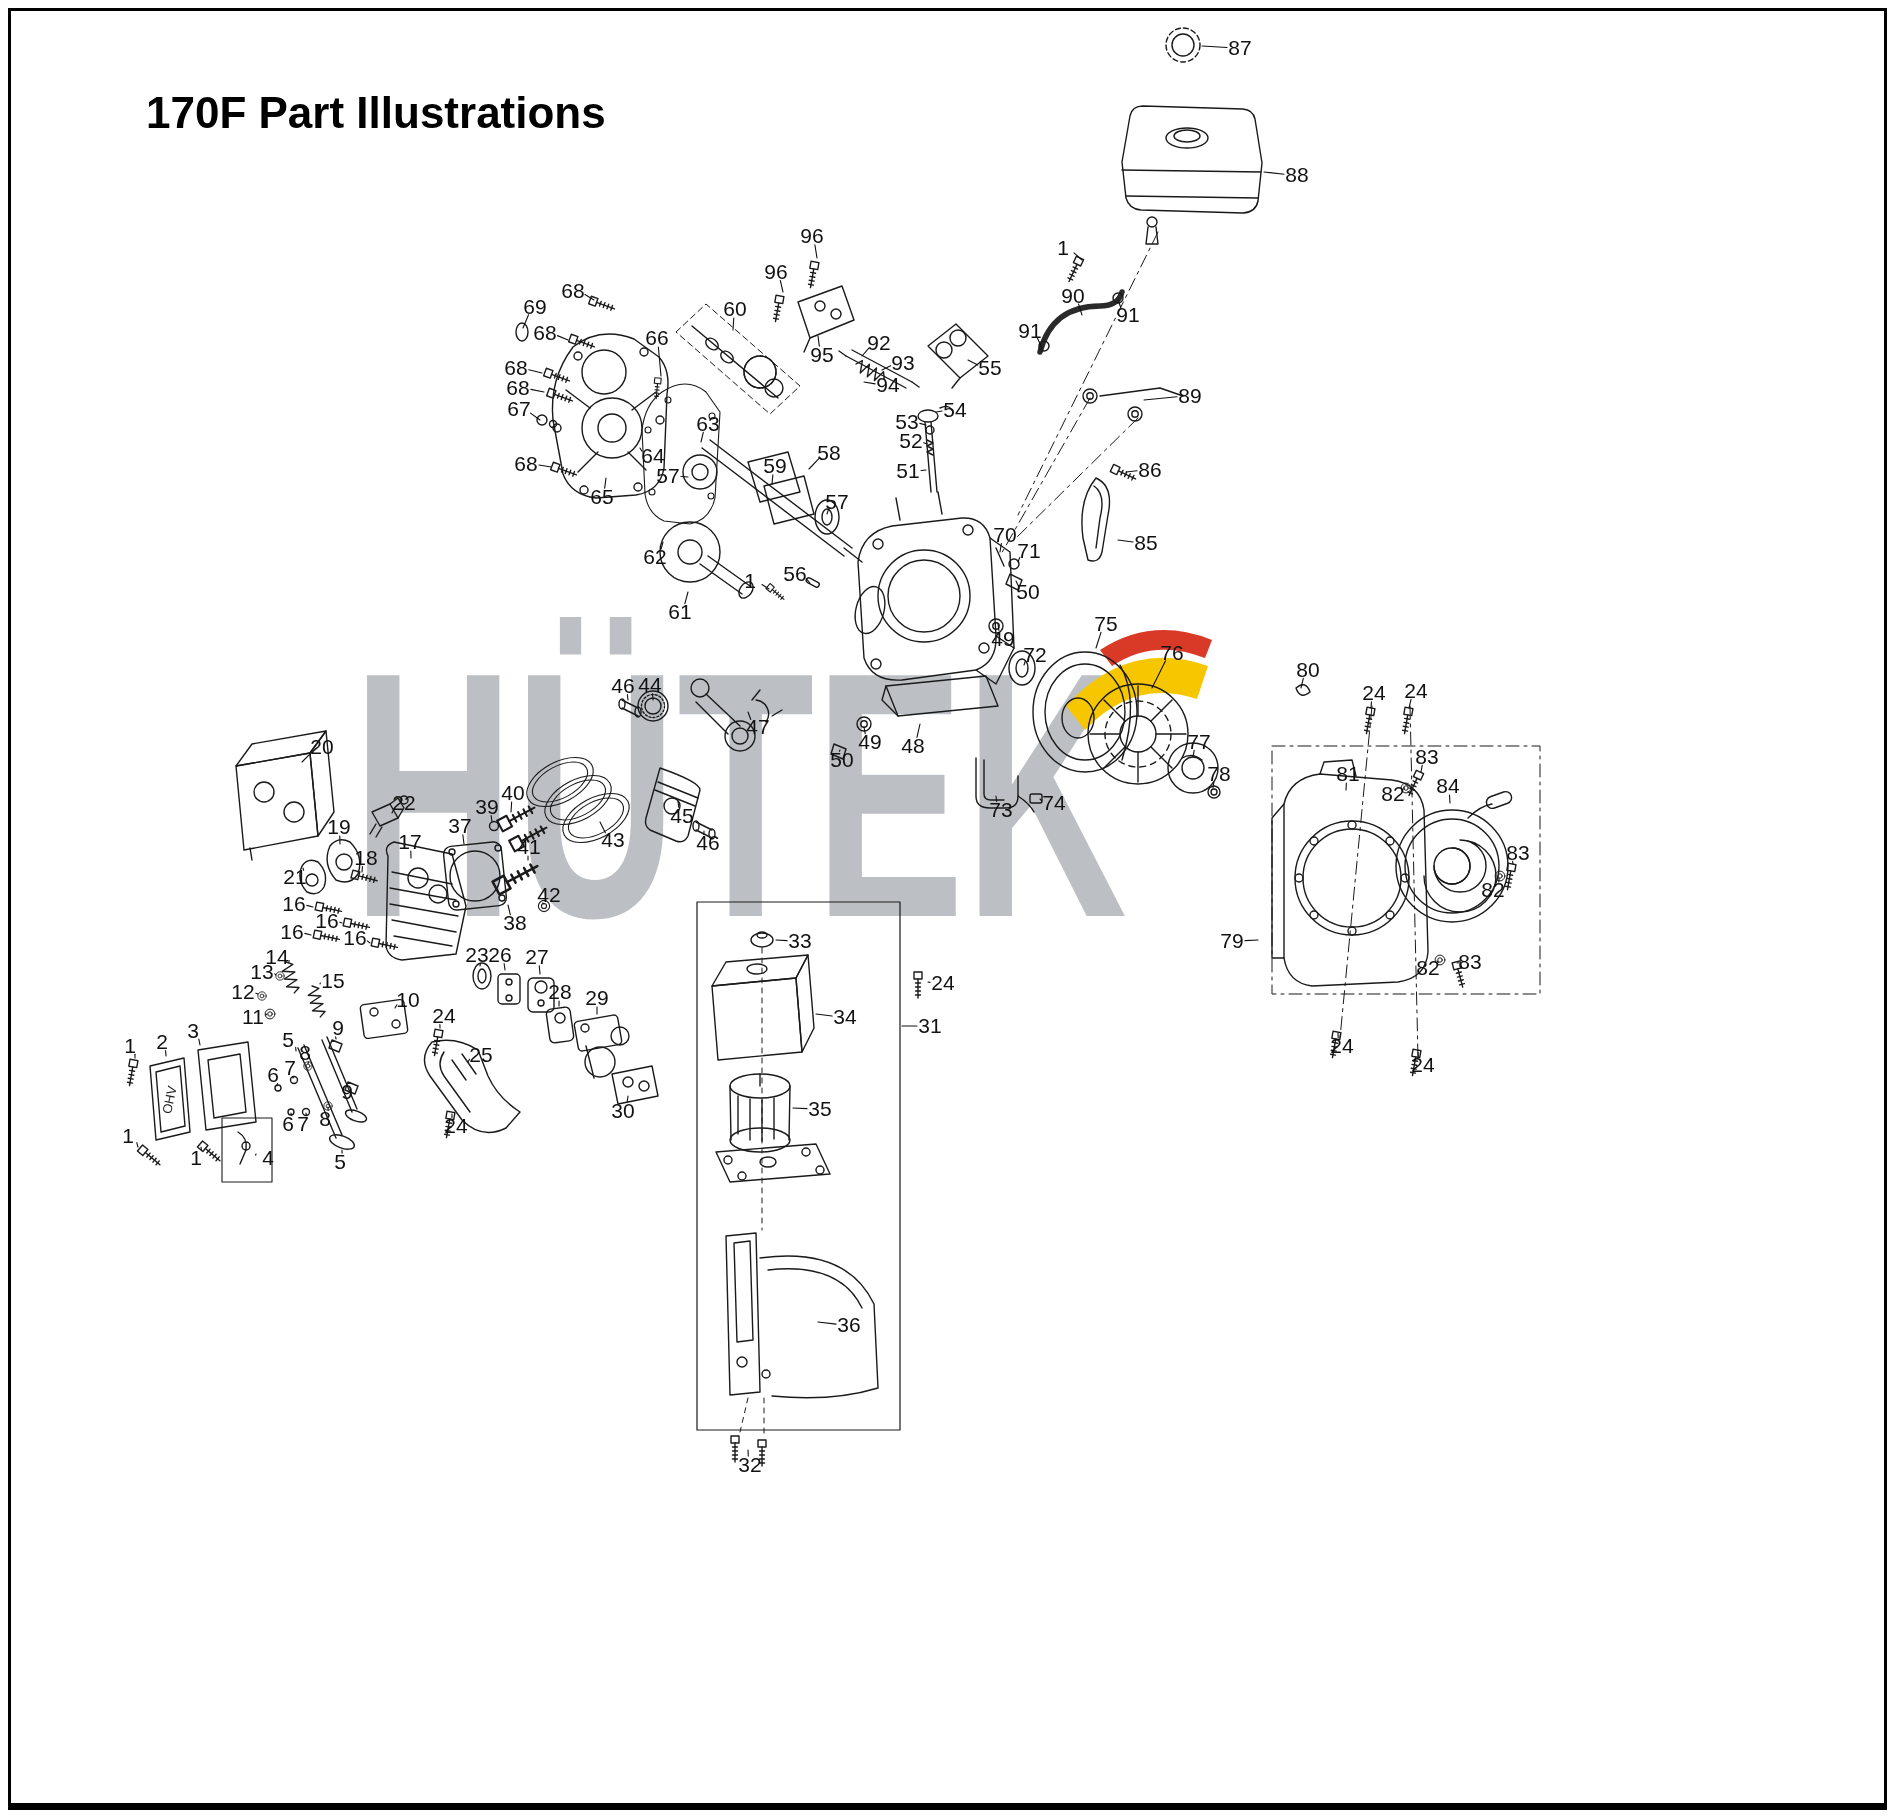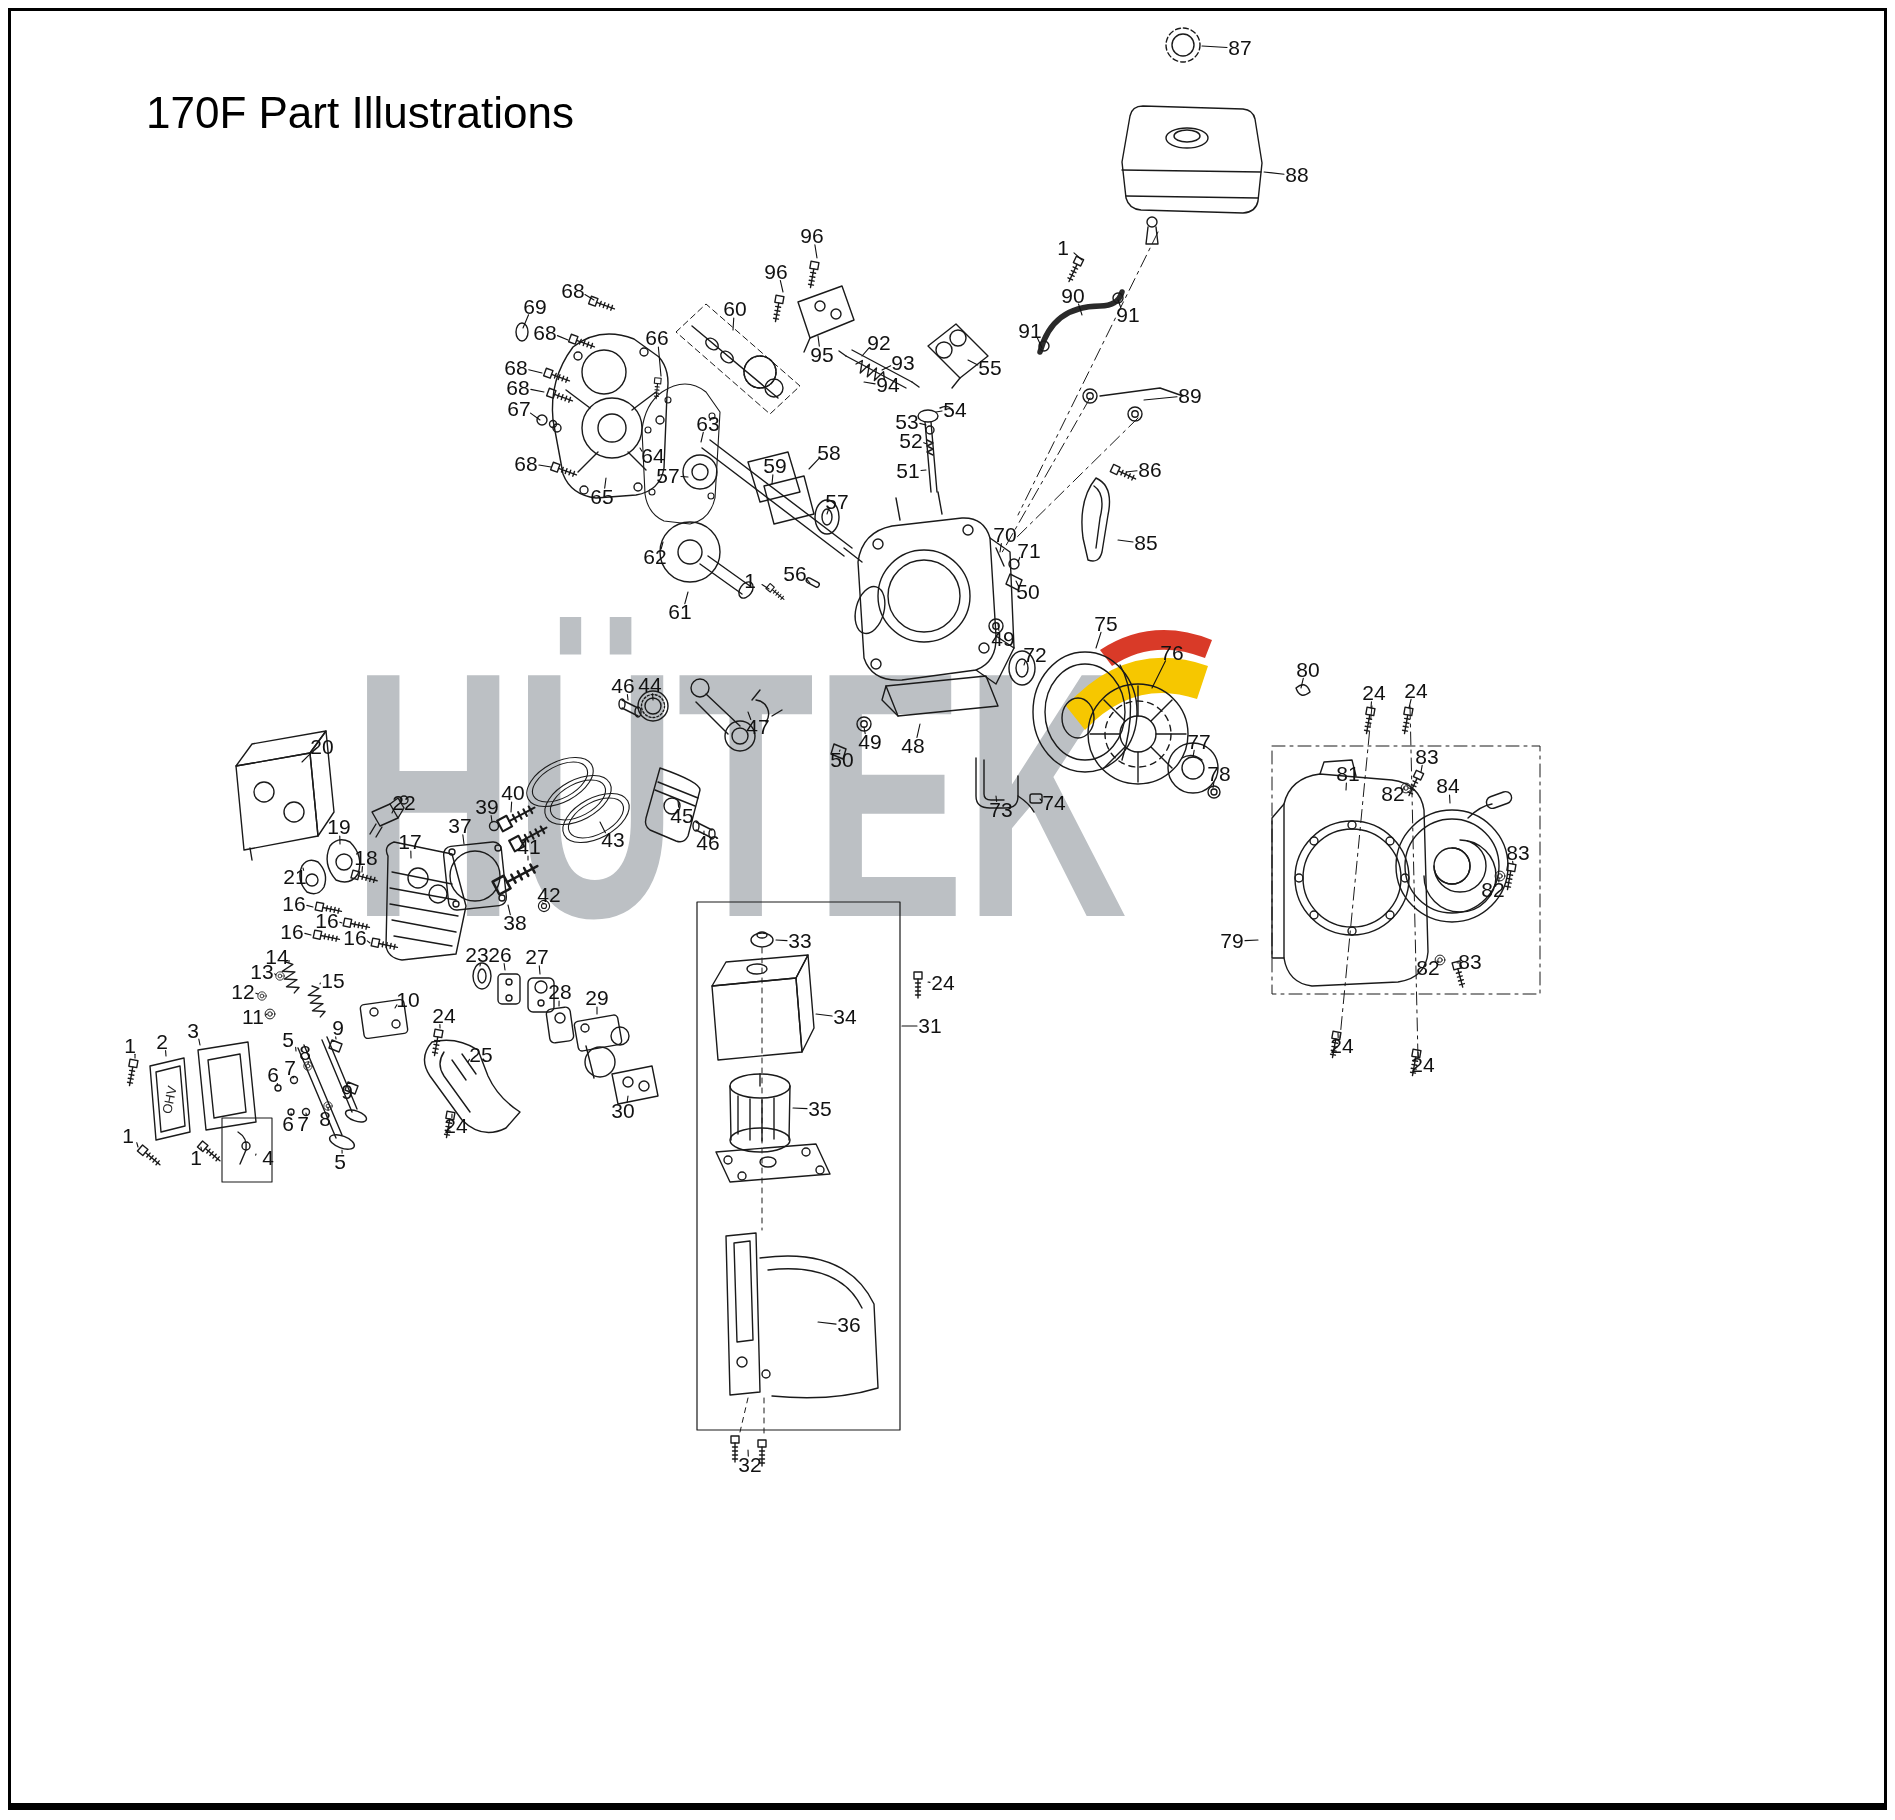--- a/index.html
+++ b/index.html
@@ -1,18 +1,18 @@
 <!DOCTYPE html>
 <html><head>
 <meta charset="utf-8">
 <style>
   html,body{margin:0;padding:0;background:#fff;}
   body{width:1895px;height:1820px;position:relative;font-family:"Liberation Sans",sans-serif;overflow:hidden;}
   .frame{position:absolute;left:8px;top:8px;right:8px;bottom:10px;border:3px solid #000;border-bottom-width:7px;}
-  .title{position:absolute;left:146px;top:88px;font-size:44px;font-weight:400;color:#000;letter-spacing:0px;}
+  .title{position:absolute;left:146px;top:88px;font-size:44px;font-weight:700;color:#000;letter-spacing:0px;}
   svg.diagram{position:absolute;left:0;top:0;}
   svg.diagram *{vector-effect:none;}
 </style>
 </head>
 <body>
 
 <div class="frame"></div>
 <div class="title">170F Part Illustrations</div>
 
 <svg class="diagram" width="1895" height="1820" viewBox="0 0 1895 1820" fill="none" stroke="#1a1a1a" stroke-width="1.4" stroke-linecap="round" stroke-linejoin="round">

